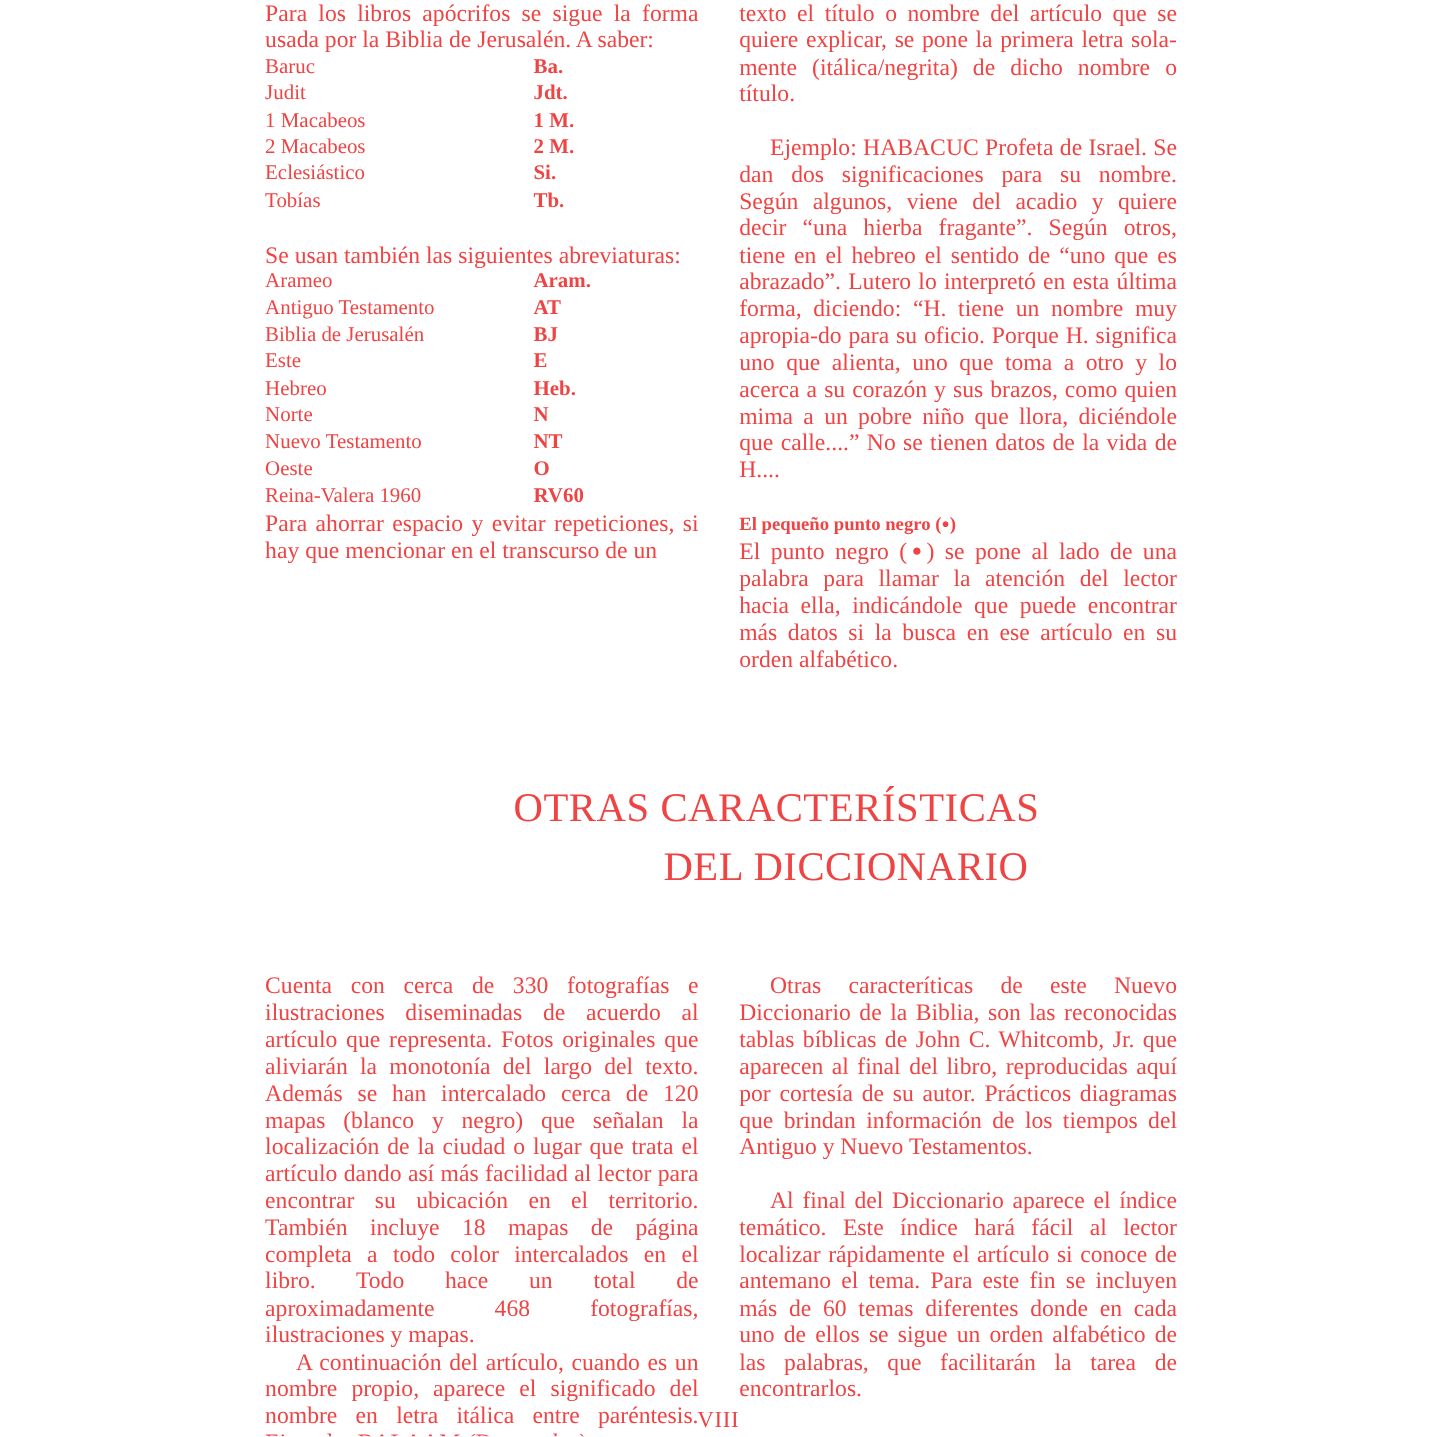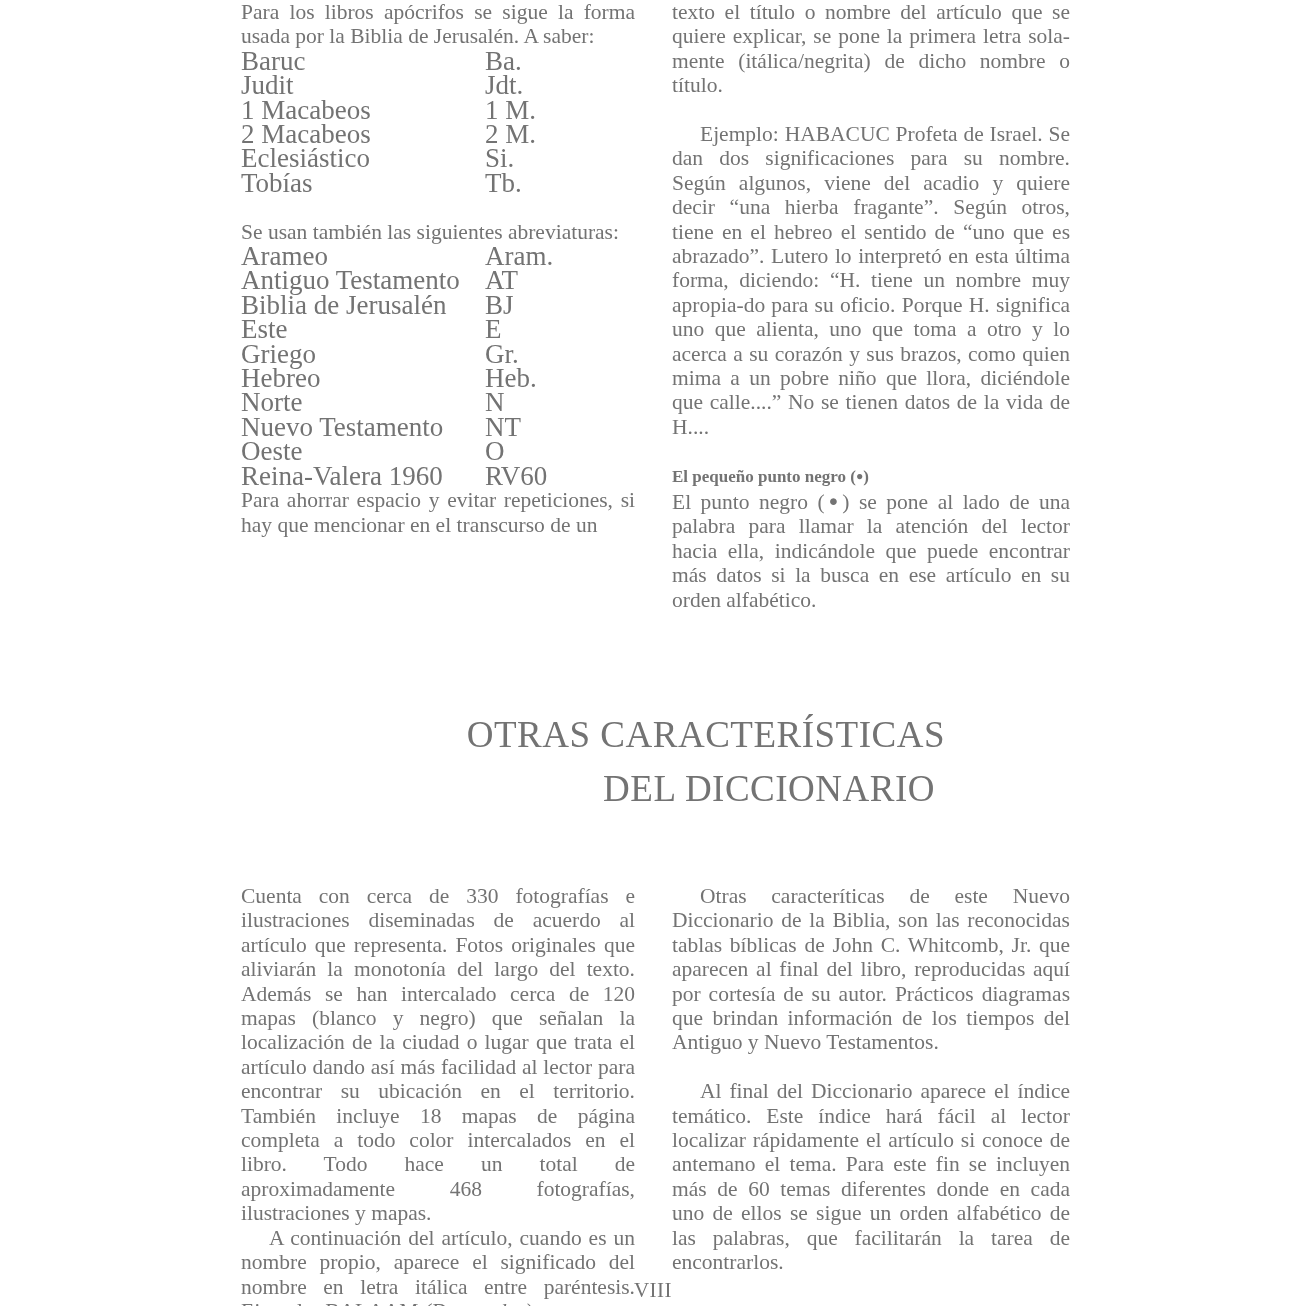--- a/index.html
+++ b/index.html
@@ -6,21 +6,21 @@
     margin: 0;
     padding: 0;
     background: #ffffff;
   }
   .page {
     position: relative;
     width: 1306px;
     height: 1306px;
     background: #ffffff;
     font-family: "Liberation Serif", "DejaVu Serif", serif;
-    color: #737373;
+    color: #ef4444;
     overflow: hidden;
   }
 
   
   .top-block {
     position: absolute;
     left: 241px;
     top: 0px;
     width: 829px;
     display: flex;
@@ -41,31 +41,31 @@
   }
   p.body.indent { text-indent: 28px; }
   p.nojust { text-align: left; }
 
   .spacer-line { height: 24.4px; }
 
   
   .abbr-table {
     border-collapse: collapse;
     width: 100%;
-    font-size: 27px;
+    font-size: 19px;
     line-height: 24.4px;
   }
   .abbr-table td {
     padding: 0;
     margin: 0;
     vertical-align: baseline;
     white-space: nowrap;
   }
   .abbr-table td.term { width: 244px; }
-  .abbr-table td.abbrv { width: auto; }
+  .abbr-table td.abbrv { width: auto; font-weight: bold; }
 
   .bold-head {
     margin: 0;
     font-size: 17px;
     line-height: 24.4px;
     font-weight: bold;
   }
 
   .dot {
     font-size: 0.72em;
@@ -178,24 +178,20 @@
           </tr>
           <tr>
             <td class="term">Biblia de Jerusalén</td>
             <td class="abbrv">BJ</td>
           </tr>
           <tr>
             <td class="term">Este</td>
             <td class="abbrv">E</td>
           </tr>
           <tr>
-            <td class="term">Griego</td>
-            <td class="abbrv">Gr.</td>
-          </tr>
-          <tr>
             <td class="term">Hebreo</td>
             <td class="abbrv">Heb.</td>
           </tr>
           <tr>
             <td class="term">Norte</td>
             <td class="abbrv">N</td>
           </tr>
           <tr>
             <td class="term">Nuevo Testamento</td>
             <td class="abbrv">NT</td>

